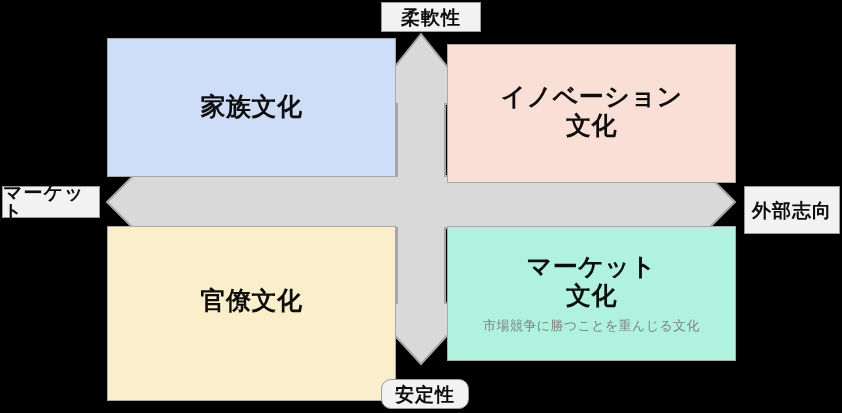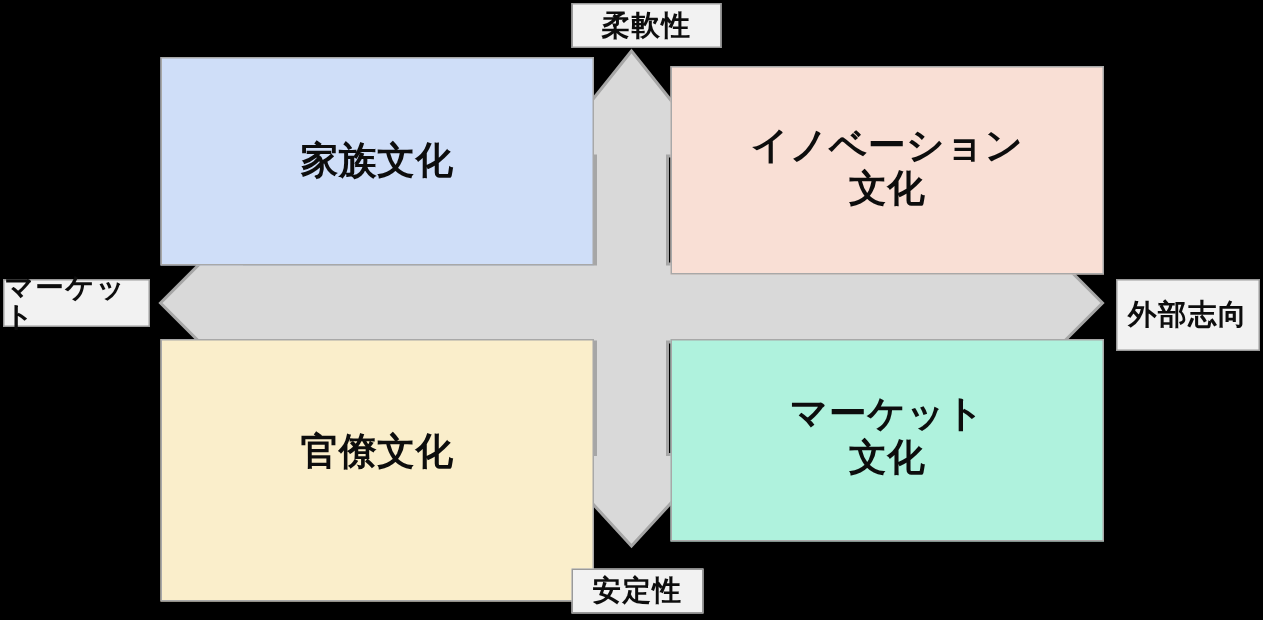--- a/index.html
+++ b/index.html
@@ -95,21 +95,21 @@
     justify-content: center;
     line-height: 1;
     box-shadow: 1px 1px 0 rgba(0,0,0,0.18);
   }
   #label-flexibility {
     left: 381px; top: 2px;
     width: 100px;  height: 30px;
   }
   #label-stability {
     left: 381px; top: 379px;
-    width: 88px;  height: 30px;
+    width: 88px;  height: 30px; border-radius: 10px;
   }
   #label-internal {
     left: 2px;   top: 186px;
     width: 98px;  height: 32px;
   }
   #label-external {
     left: 744px; top: 186px;
     width: 96px;  height: 48px;
   }
 </style>
@@ -154,20 +154,21 @@
 文化</div>
   </div>
 
   <div class="quad" id="quad-bureaucracy" style="background:#faeecb">
     <div class="quad-title">官僚文化</div>
   </div>
 
   <div class="quad" id="quad-market" style="background:#aff2dd">
     <div class="quad-title">マーケット
 文化</div>
+    <div class="quad-desc">市場競争に勝つことを重んじる文化</div>
   </div>
 
   <div class="axis-label" id="label-flexibility">柔軟性</div>
 
   <div class="axis-label" id="label-stability">安定性</div>
 
   <div class="axis-label" id="label-internal">マーケット</div>
 
   <div class="axis-label" id="label-external">外部志向</div>
 

